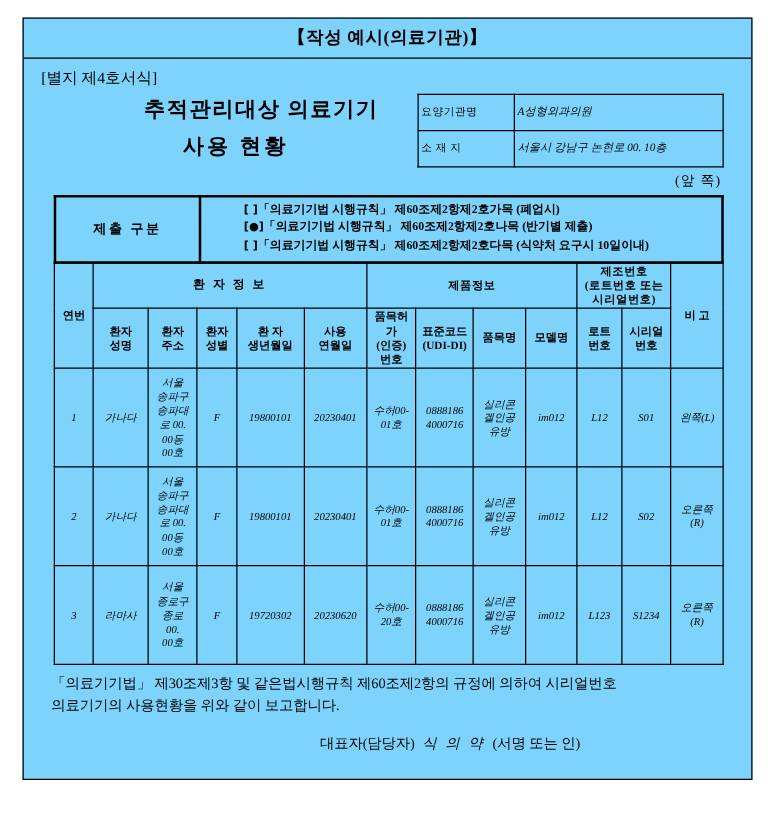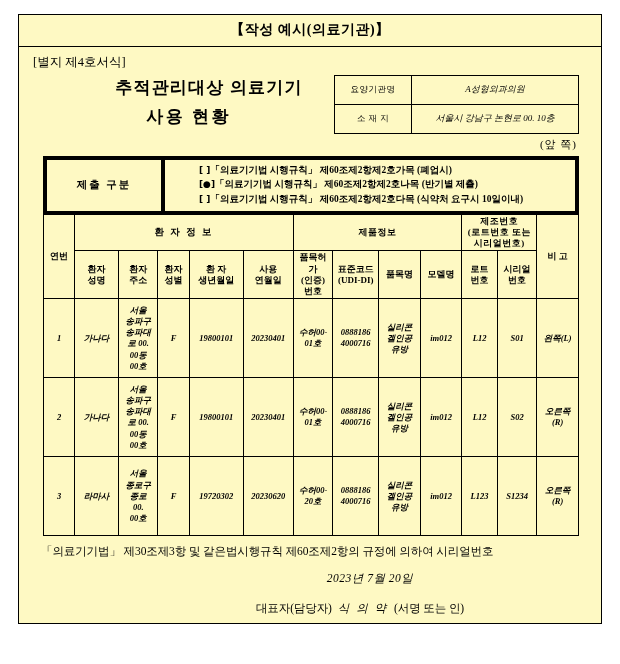--- a/index.html
+++ b/index.html
@@ -16,21 +16,21 @@
     overflow: hidden;
   }
   .page {
     position: absolute;
     left: 18px;
     top: 14px;
     width: 584px;
     height: 610px;
     border: 1px solid #000;
     box-sizing: border-box;
-    background: #fef9c3;
+    background: #7dd3fc;
   }
   
   .title-banner {
     border-bottom: 1px solid #000;
     text-align: center;
     font-weight: bold;
     font-size: 14px;
     padding: 6px 0 7px 0;
     letter-spacing: 0.5px;
   }
@@ -69,21 +69,20 @@
   table.inst {
     border-collapse: collapse;
     width: 245px;
     table-layout: fixed;
   }
   table.inst td {
     border: 1px solid #000;
     font-size: 8.5px;
     height: 14px;
     padding: 0 2px;
-    text-align: center;
     vertical-align: middle;
   }
   table.inst td.lbl {
     width: 72px;
     letter-spacing: 0.5px;
   }
   table.inst td.val {
     font-style: italic;
     font-size: 9px;
   }
@@ -96,21 +95,21 @@
   
   .wrap {
     margin: 0 22px 0 24px;
   }
   table.sub {
     border-collapse: collapse;
     width: 100%;
     table-layout: fixed;
   }
   table.sub td {
-    border: 4px solid #000000;
+    border: 2px solid #000000;
     vertical-align: middle;
   }
   td.sub-label {
     width: 112px;
     text-align: center;
     font-size: 10.5px;
     font-weight: bold;
     letter-spacing: 2px;
   }
   td.sub-items {
@@ -127,21 +126,21 @@
   table.grid {
     border-collapse: collapse;
     width: 100%;
     table-layout: fixed;
     margin-top: -1px;
   }
   table.grid th, table.grid td {
     border: 1px solid #000;
     text-align: center;
     vertical-align: middle;
-    font-weight: bold;
+    font-weight: normal;
   }
   table.grid th {
     font-size: 9px;
     font-weight: bold;
     line-height: 1.25;
     padding: 1px 0;
   }
   table.grid th.grp { font-size: 9.5px; letter-spacing: 2px; }
   table.grid th.grp2 { font-size: 9px; letter-spacing: 0.5px; }
   table.grid td.cell {
@@ -414,19 +413,19 @@
             <div>오른쪽</div>
             <div>(R)</div>
           </td>
         </tr>
       </tbody>
     </table>
   </div>
 
   <div class="closing">
     <div>「의료기기법」  제30조제3항 및 같은법시행규칙 제60조제2항의 규정에 의하여 시리얼번호</div>
-    <div class="date-line">2023년    7월    20일</div>
+    <div>의료기기의 사용현황을 위와 같이 보고합니다.</div>
     <div class="sign-line"><span>대표자(담당자)</span><span class="name">식 의 약</span><span>(서명 또는 인)</span></div>
   </div>
 
 </div>
 
 <div class="page-num">- 19 -</div>
 
 </body></html>

